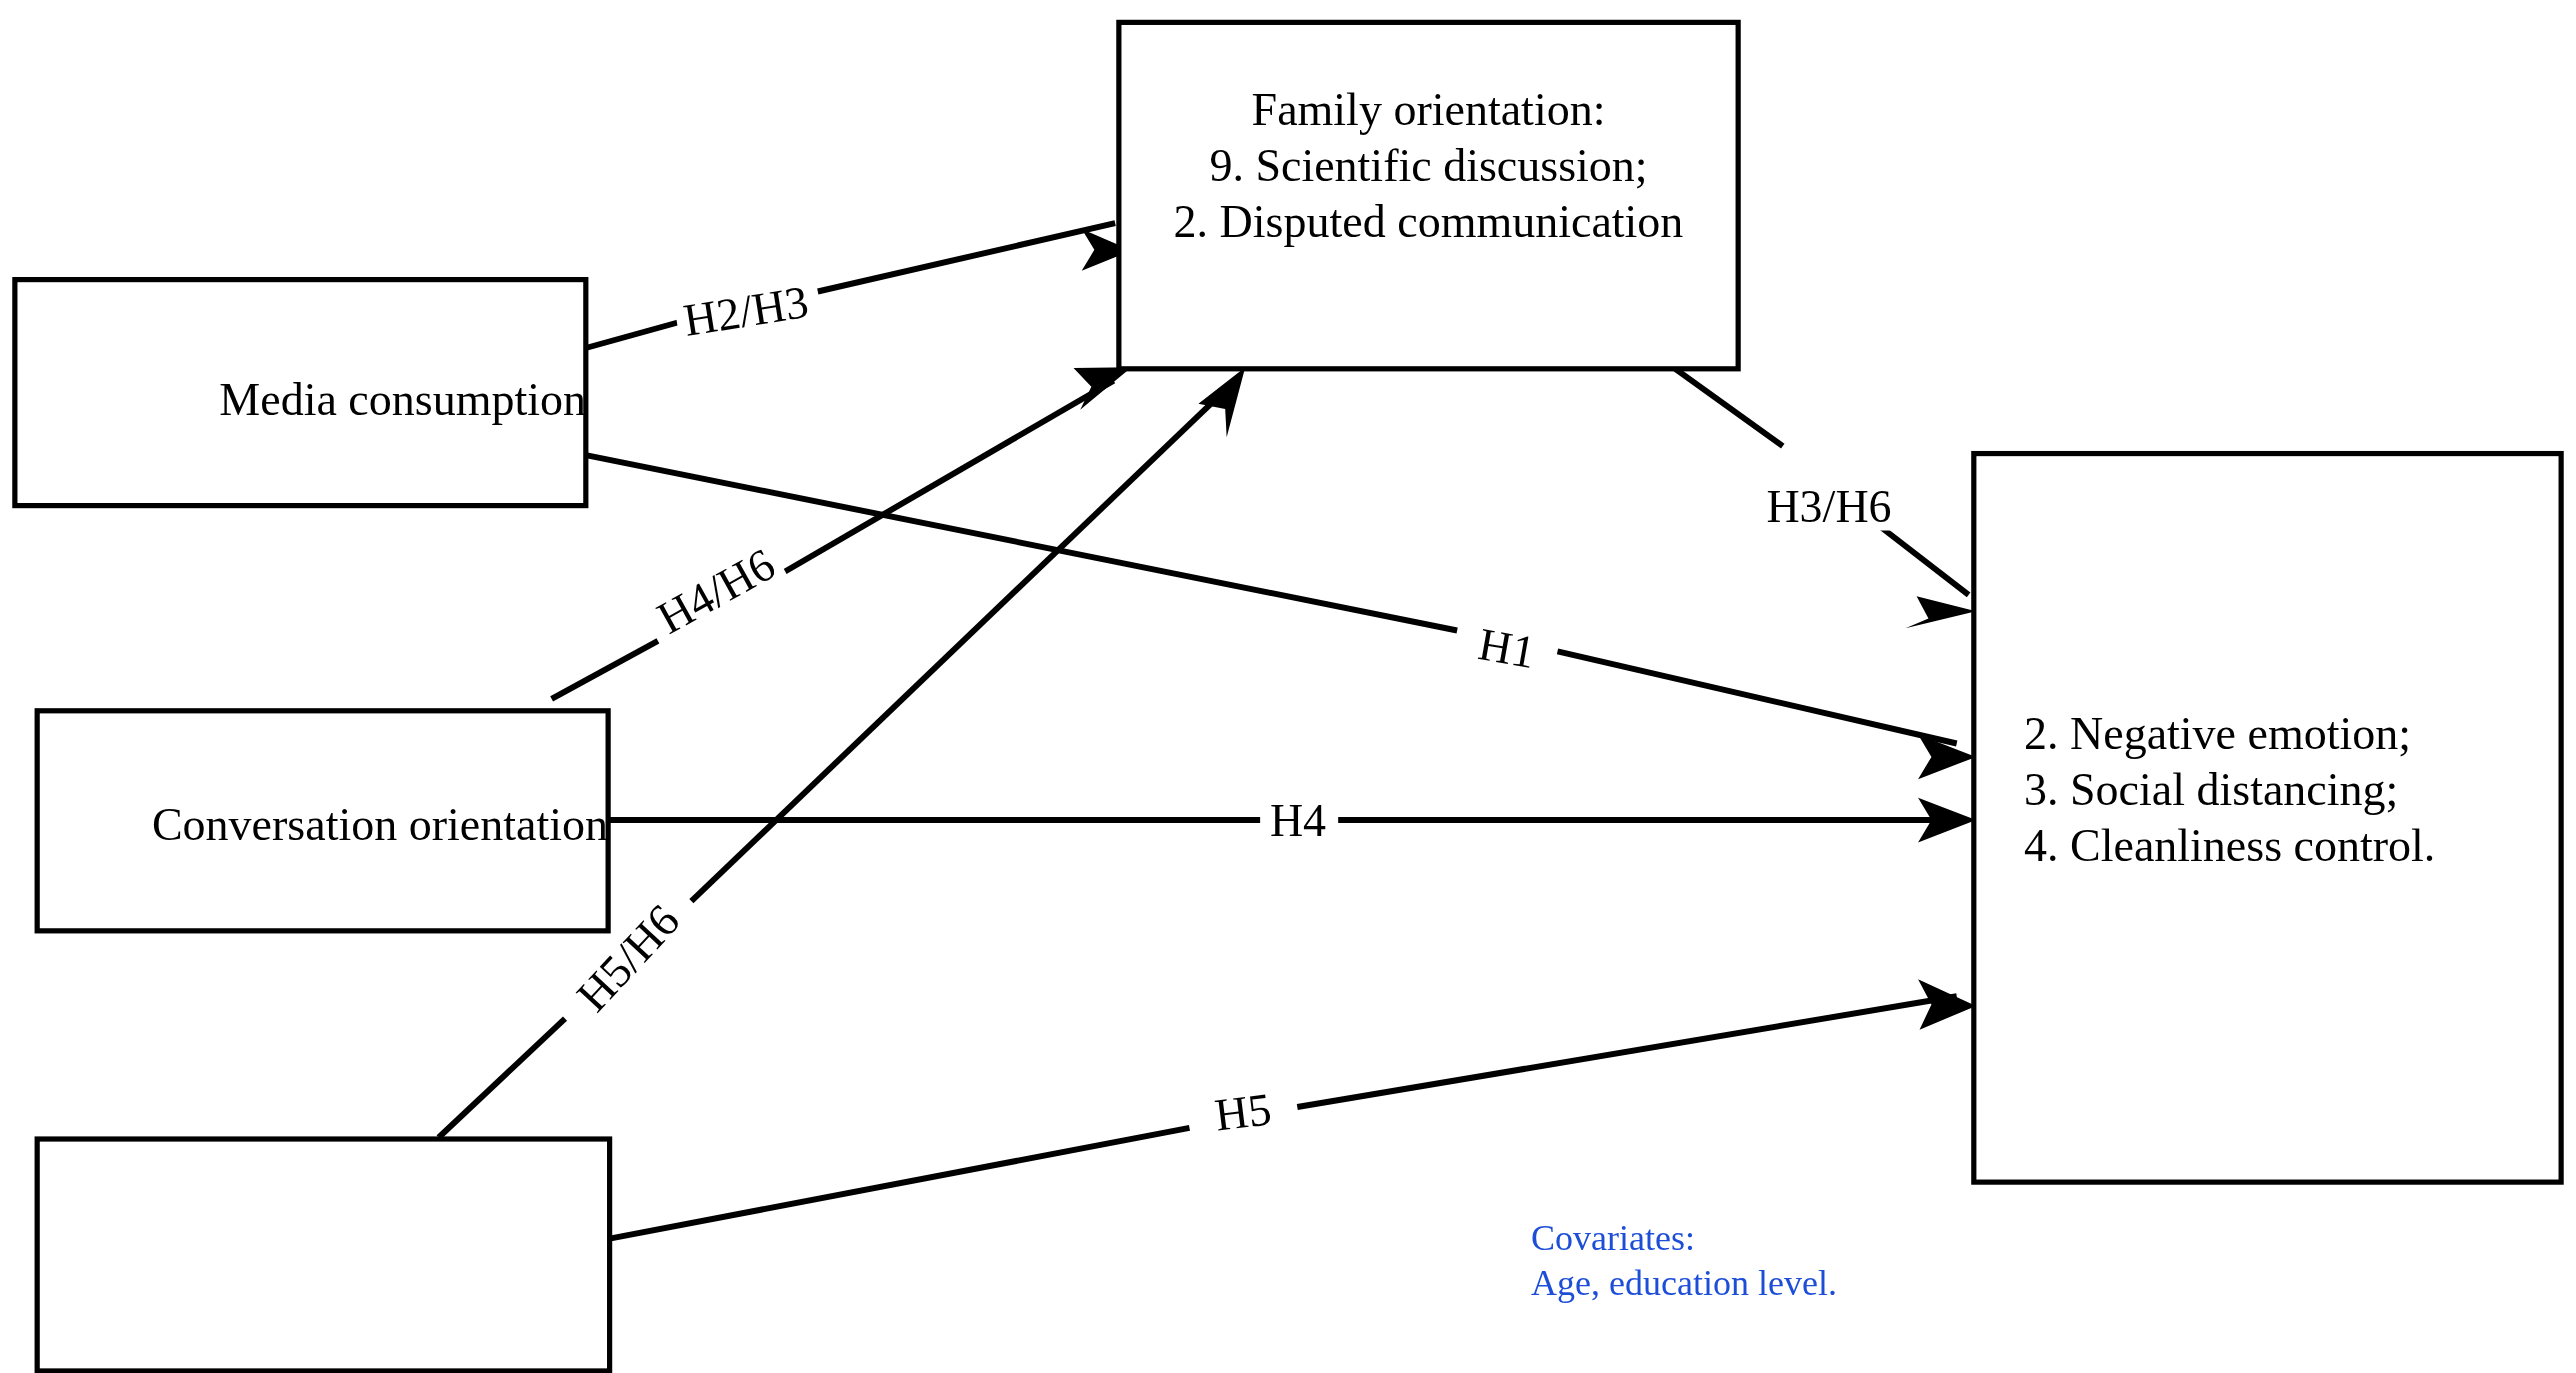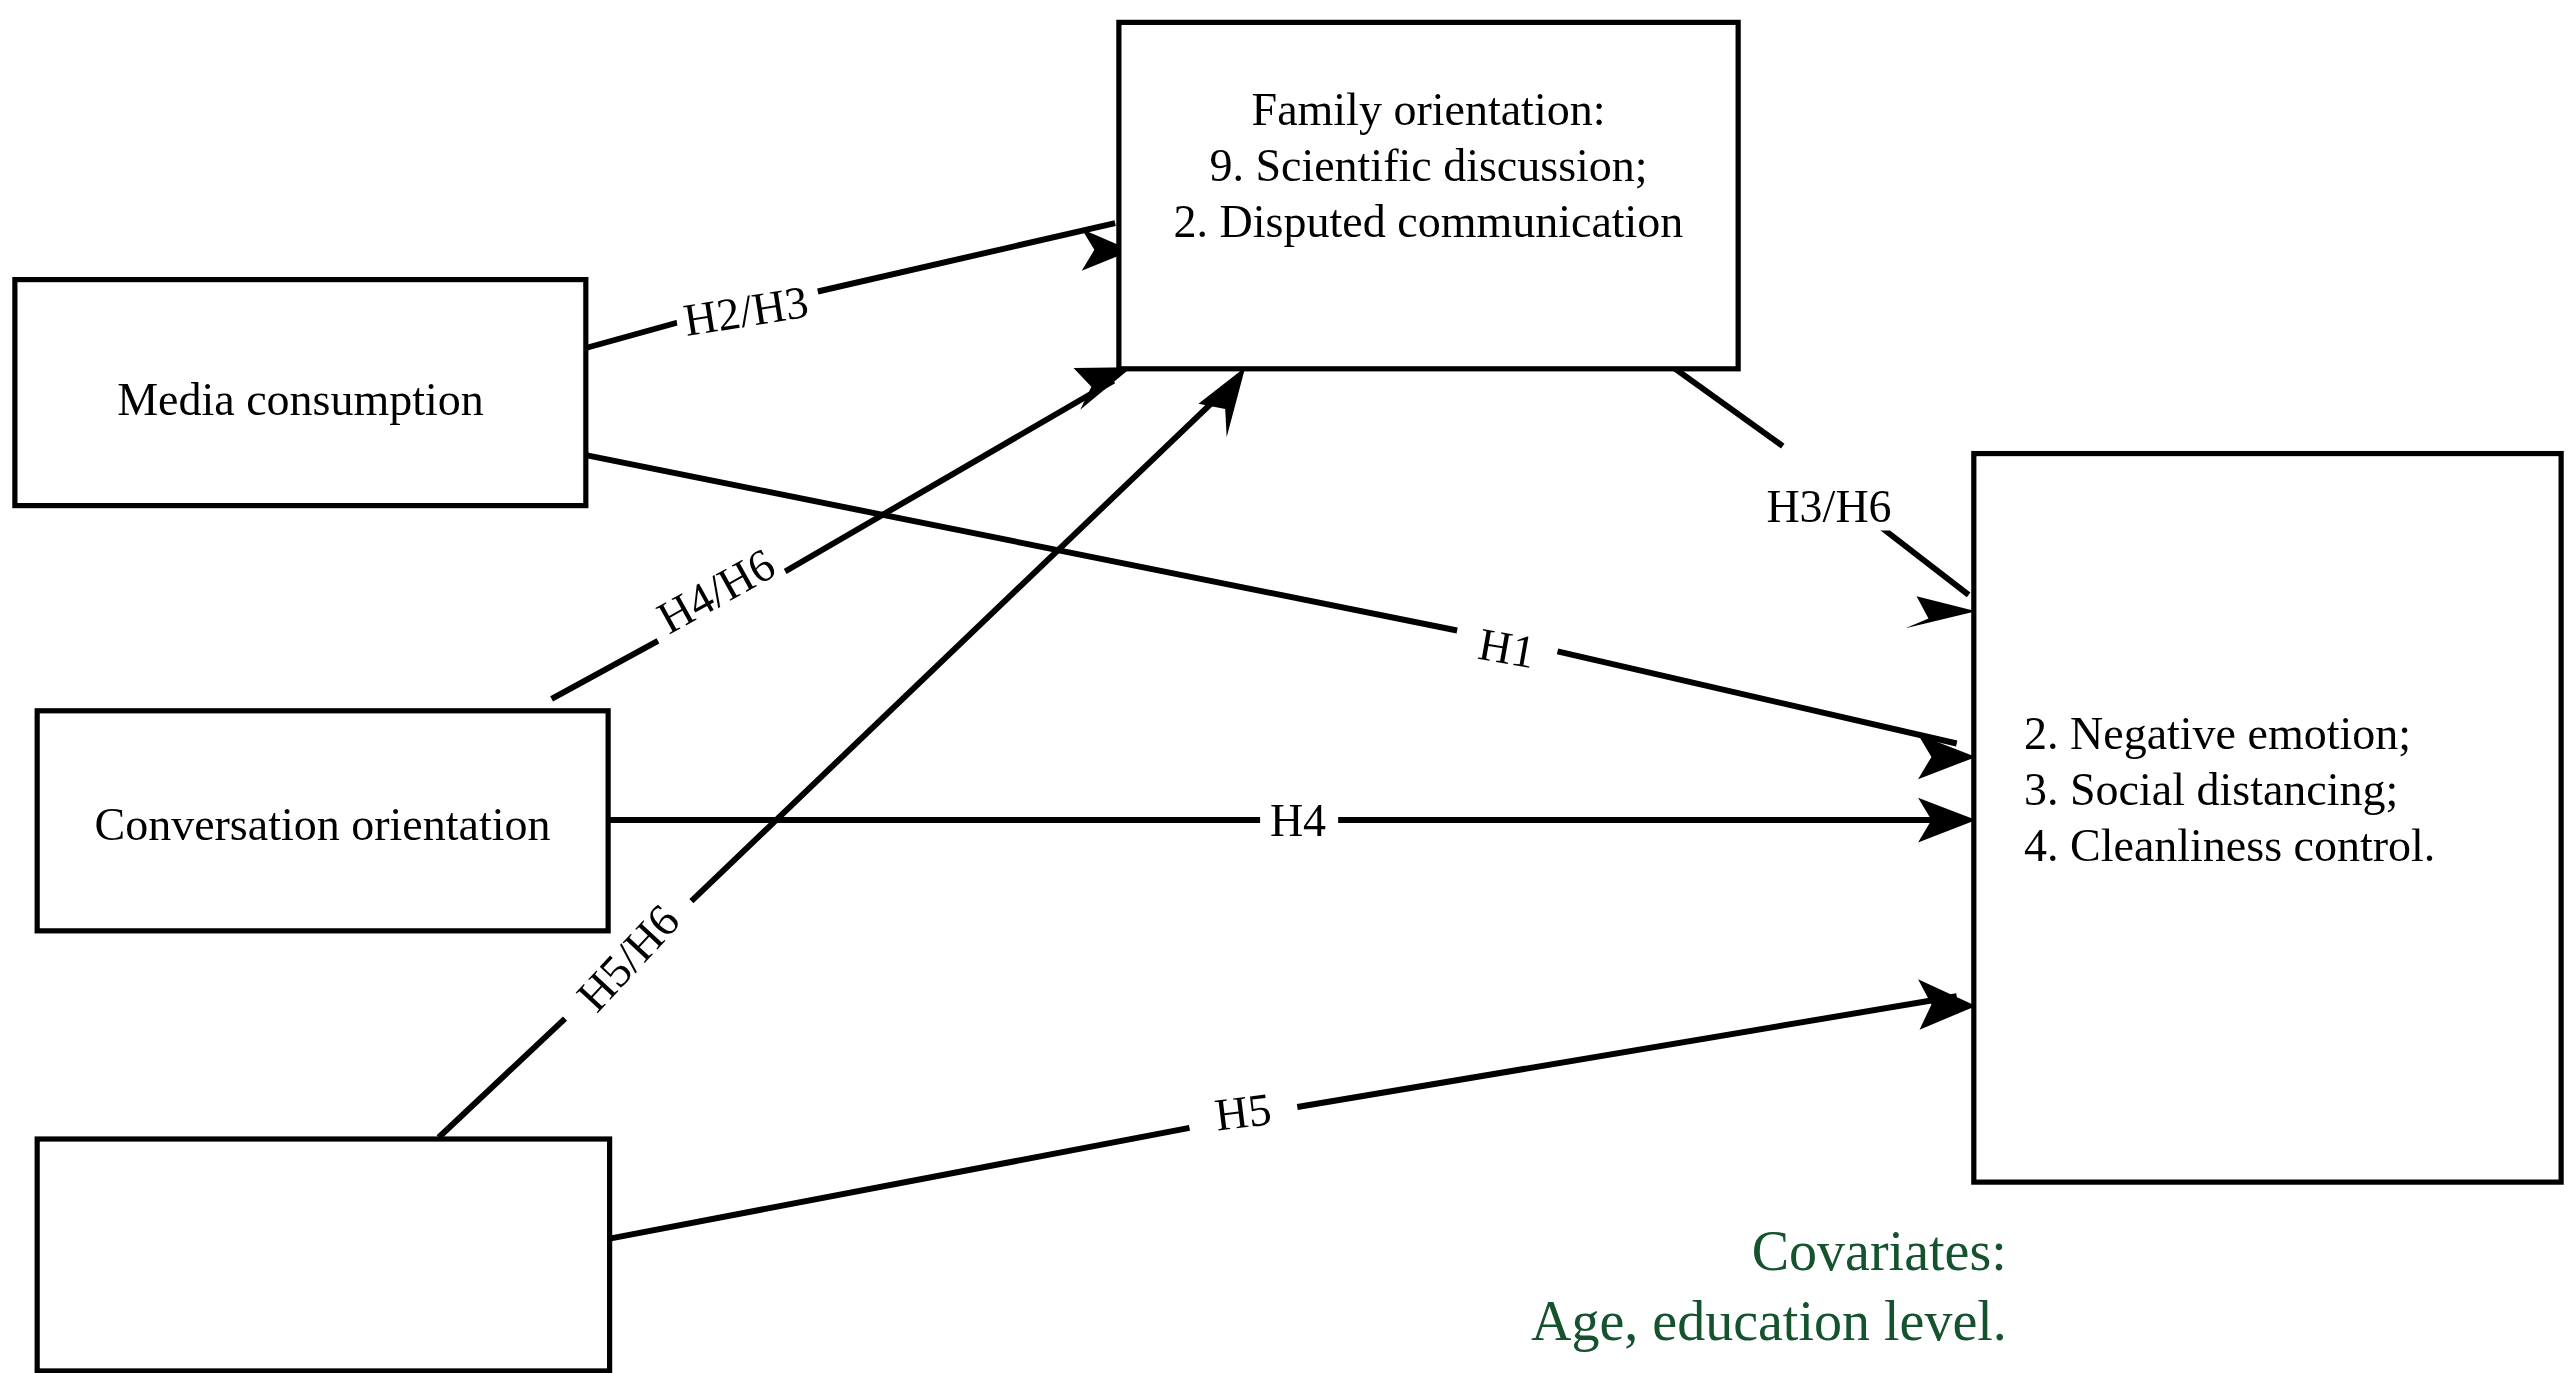--- a/index.html
+++ b/index.html
@@ -40,41 +40,40 @@
   }
   .box-label {
     position: absolute;
     font-family: "Liberation Serif", "DejaVu Serif", serif;
     font-size: 46px;
     line-height: 1.22;
     color: #000000;
     white-space: pre;
   }
   .centered-label {
-    text-align: center;
+    text-align: right;
   }
   .edge-label {
     position: absolute;
     font-family: "Liberation Serif", "DejaVu Serif", serif;
     font-size: 46px;
     line-height: 1;
     color: #000000;
     background: #ffffff;
     padding: 1.5px 7.4px;
     white-space: nowrap;
     transform-origin: center center;
   }
   .note-label {
     position: absolute;
     font-family: "Liberation Serif", "DejaVu Serif", serif;
-    font-size: 56px;
+    font-size: 36px;
     line-height: 1.25;
-    color: #14532d;
+    color: #1d4ed8;
     white-space: pre;
-    text-align: right;
   }
 </style>
 </head>
 <body>
 
 <div id="stage">
 
   <svg id="diagram-svg" viewBox="0 0 3465 1848">
 
     <line class="link-line" x1="788" y1="468" x2="925" y2="430"></line>

